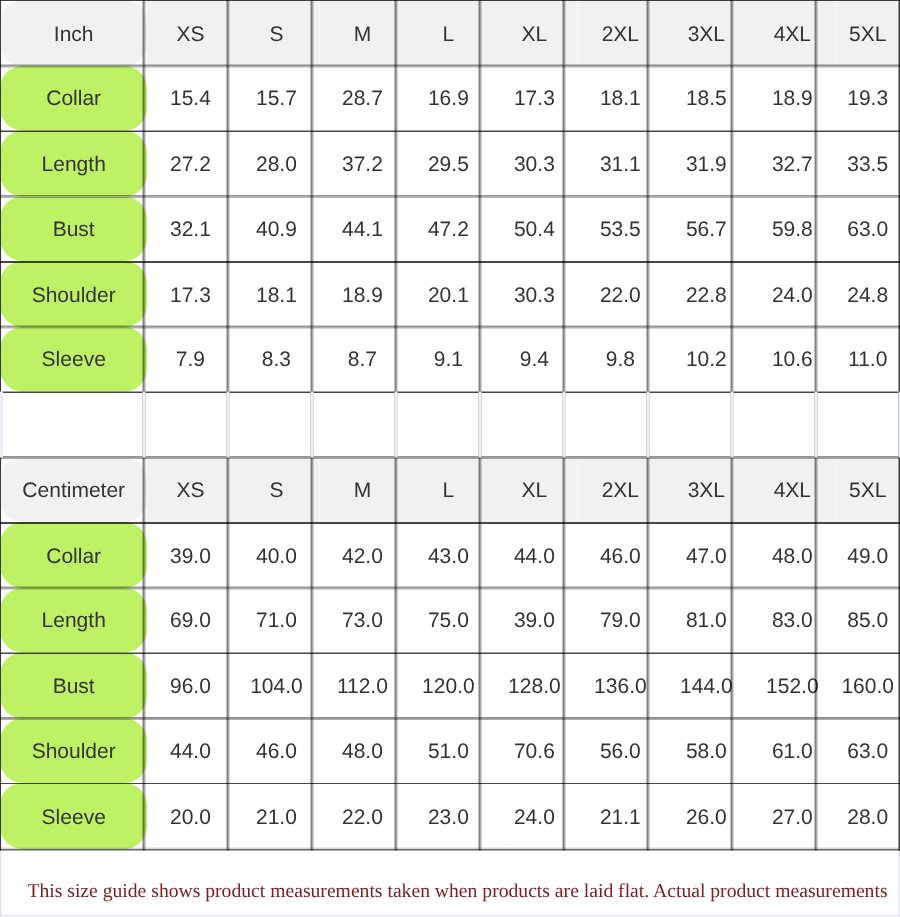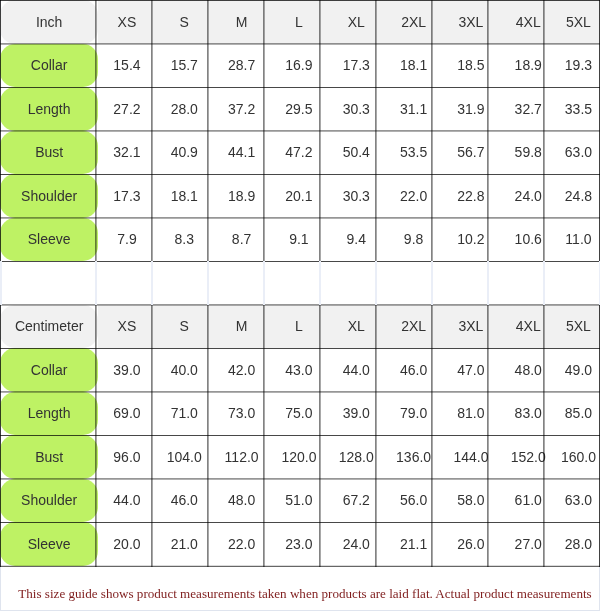--- a/index.html
+++ b/index.html
@@ -217,21 +217,21 @@
             <td class="col-size val-cell">144.0</td>
             <td class="col-size val-cell">152.0</td>
             <td class="col-size col-last val-cell">160.0</td>
           </tr>
           <tr>
             <td class="col-label lbl-cell">Shoulder</td>
             <td class="col-size val-cell">44.0</td>
             <td class="col-size val-cell">46.0</td>
             <td class="col-size val-cell">48.0</td>
             <td class="col-size val-cell">51.0</td>
-            <td class="col-size val-cell">67.2</td>
+            <td class="col-size val-cell">70.6</td>
             <td class="col-size val-cell">56.0</td>
             <td class="col-size val-cell">58.0</td>
             <td class="col-size val-cell">61.0</td>
             <td class="col-size col-last val-cell">63.0</td>
           </tr>
           <tr>
             <td class="col-label lbl-cell">Sleeve</td>
             <td class="col-size val-cell">20.0</td>
             <td class="col-size val-cell">21.0</td>
             <td class="col-size val-cell">22.0</td>

